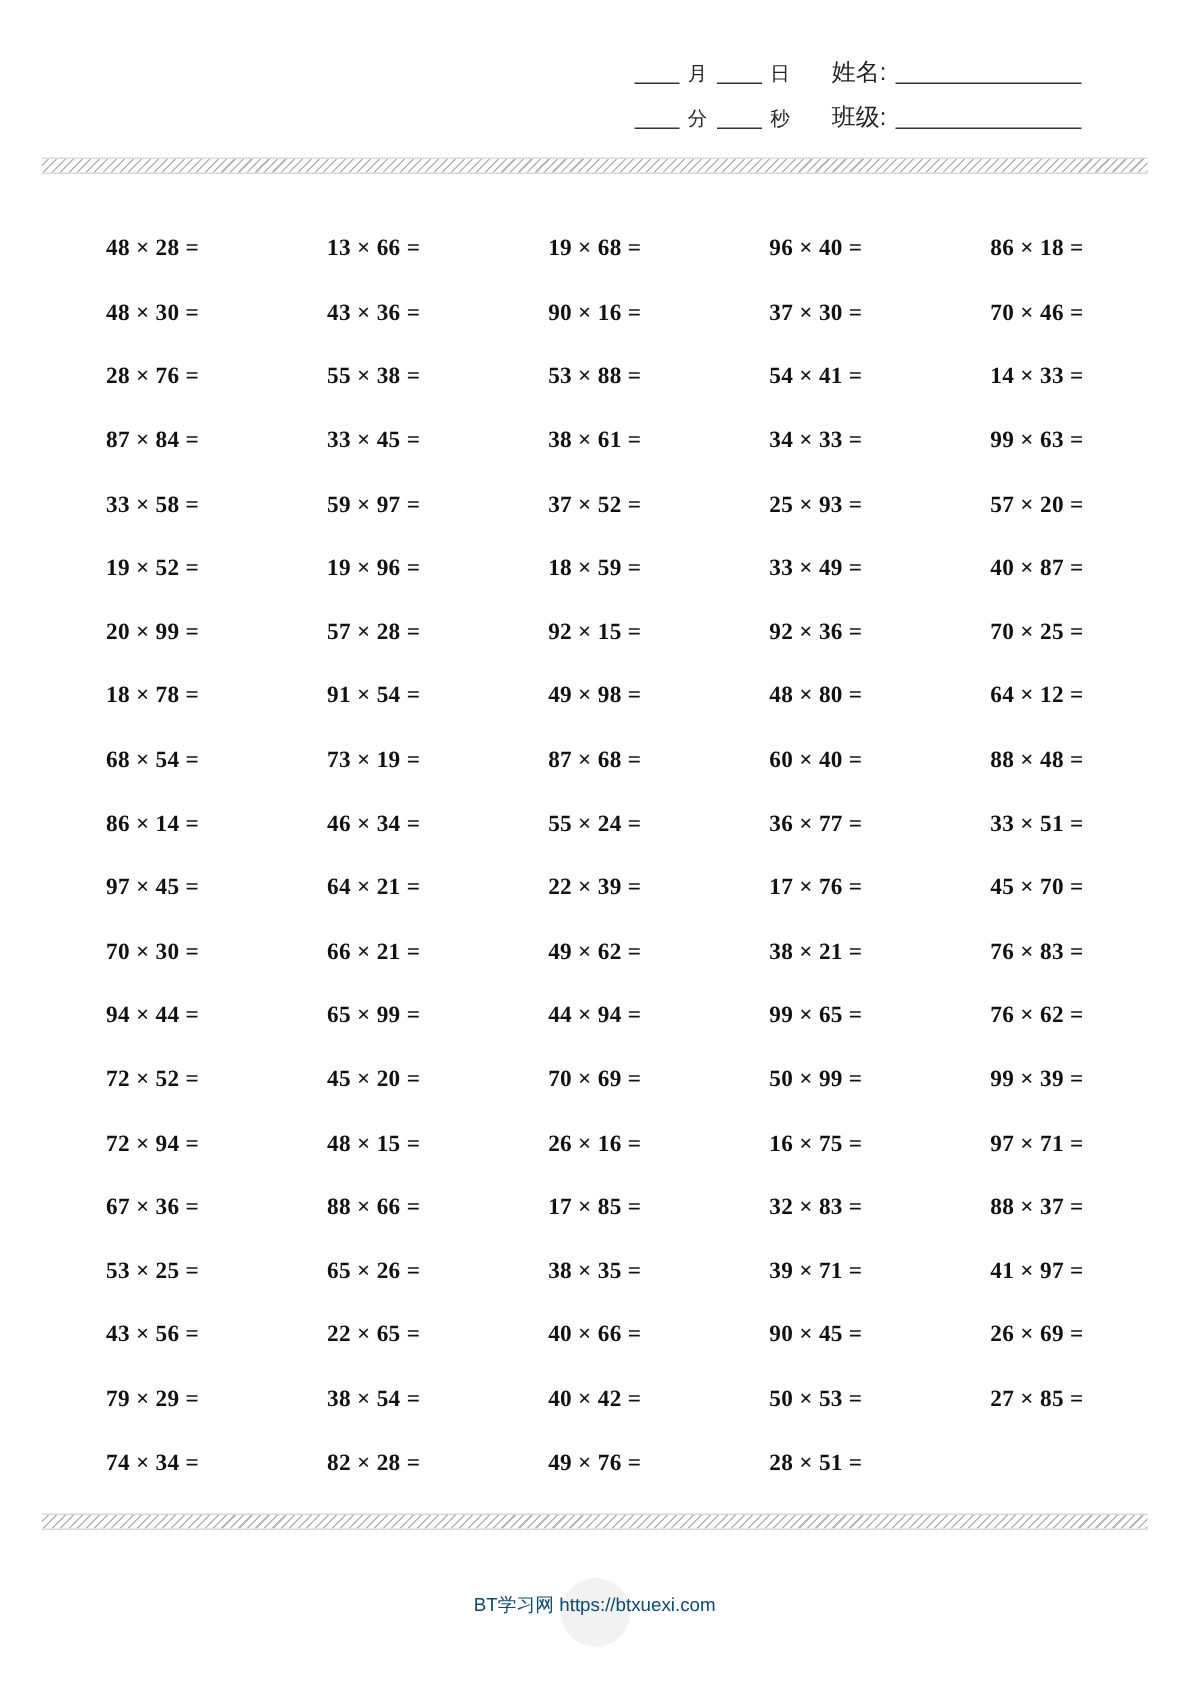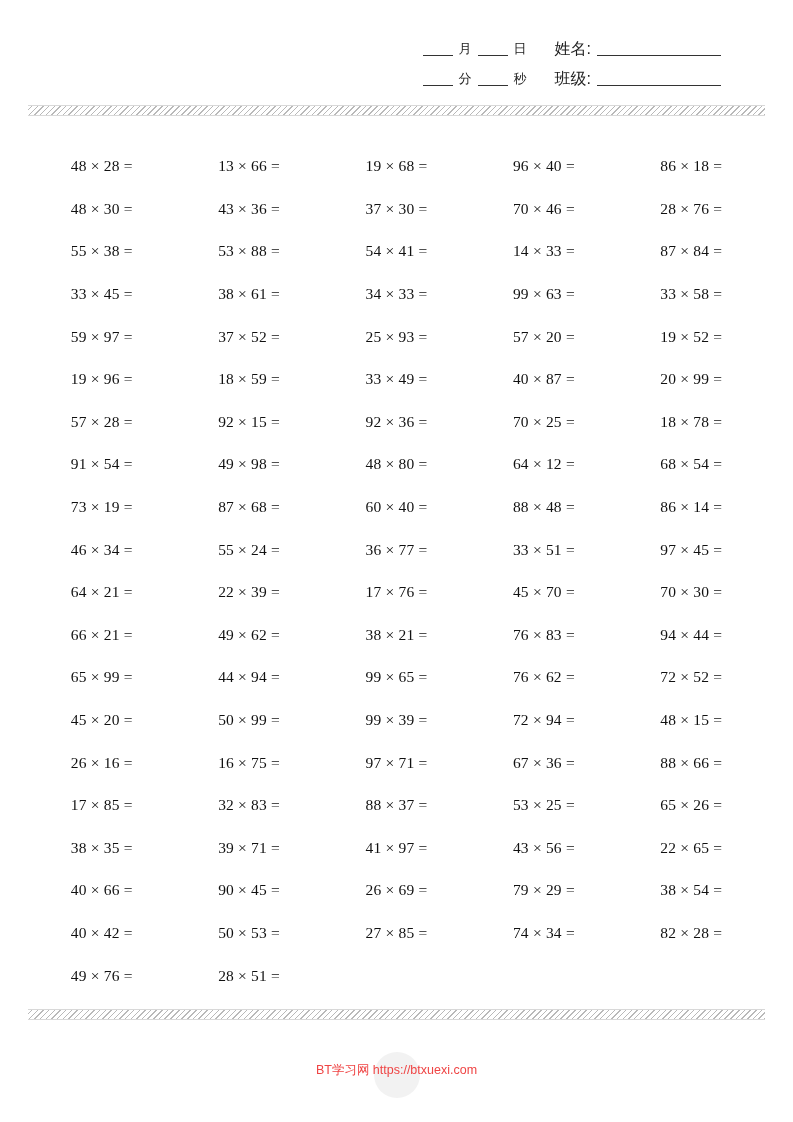--- a/index.html
+++ b/index.html
@@ -85,20 +85,21 @@
 
   
   .grid {
     position: absolute;
     top: 145px;
     left: 28px;
     width: 737px;
     display: grid;
     grid-template-columns: repeat(5, 1fr);
     row-gap: 0px;
+    font-weight: bold;
   }
   .cell {
     height: 42.6px;
     display: flex;
     align-items: center;
     justify-content: center;
     font-size: 15.5px;
     font-family: "Liberation Serif", "DejaVu Serif", serif;
     white-space: nowrap;
     letter-spacing: 0.2px;
@@ -107,21 +108,21 @@
 
   
   .footer {
     position: absolute;
     top: 1062px;
     left: 0;
     width: 793px;
     text-align: center;
     font-family: "Liberation Sans", "DejaVu Sans", sans-serif;
     font-size: 12.5px;
-    color: #ef4444;
+    color: #0c4a6e;
   }
   .watermark {
     position: absolute;
     top: 1052px;
     left: 50%;
     transform: translateX(-50%);
     width: 46px;
     height: 46px;
     border-radius: 50%;
     background: #f2f2f2;
@@ -156,20 +157,21 @@
   <div class="hatch hatch-top"></div>
 
   <div class="grid" id="problem-grid">
       <div class="cell">48 × 28 =</div>
       <div class="cell">13 × 66 =</div>
       <div class="cell">19 × 68 =</div>
       <div class="cell">96 × 40 =</div>
       <div class="cell">86 × 18 =</div>
       <div class="cell">48 × 30 =</div>
       <div class="cell">43 × 36 =</div>
+      <div class="cell">90 × 16 =</div>
       <div class="cell">37 × 30 =</div>
       <div class="cell">70 × 46 =</div>
       <div class="cell">28 × 76 =</div>
       <div class="cell">55 × 38 =</div>
       <div class="cell">53 × 88 =</div>
       <div class="cell">54 × 41 =</div>
       <div class="cell">14 × 33 =</div>
       <div class="cell">87 × 84 =</div>
       <div class="cell">33 × 45 =</div>
       <div class="cell">38 × 61 =</div>
@@ -215,20 +217,21 @@
       <div class="cell">49 × 62 =</div>
       <div class="cell">38 × 21 =</div>
       <div class="cell">76 × 83 =</div>
       <div class="cell">94 × 44 =</div>
       <div class="cell">65 × 99 =</div>
       <div class="cell">44 × 94 =</div>
       <div class="cell">99 × 65 =</div>
       <div class="cell">76 × 62 =</div>
       <div class="cell">72 × 52 =</div>
       <div class="cell">45 × 20 =</div>
+      <div class="cell">70 × 69 =</div>
       <div class="cell">50 × 99 =</div>
       <div class="cell">99 × 39 =</div>
       <div class="cell">72 × 94 =</div>
       <div class="cell">48 × 15 =</div>
       <div class="cell">26 × 16 =</div>
       <div class="cell">16 × 75 =</div>
       <div class="cell">97 × 71 =</div>
       <div class="cell">67 × 36 =</div>
       <div class="cell">88 × 66 =</div>
       <div class="cell">17 × 85 =</div>

